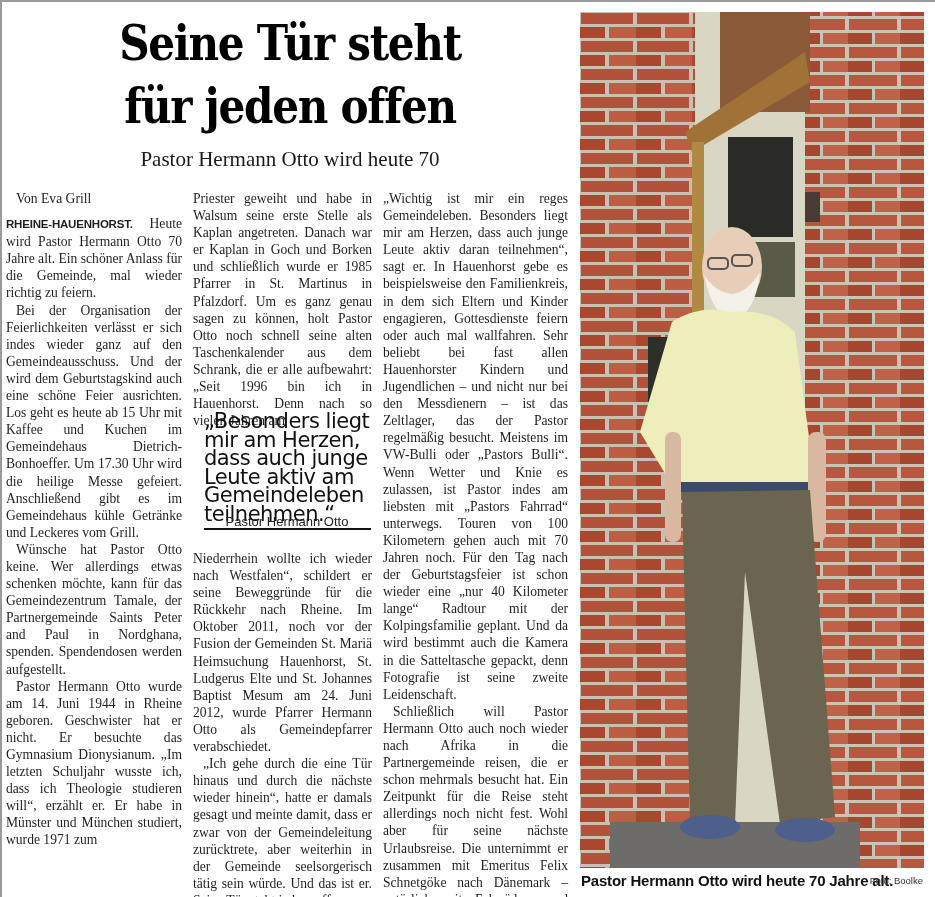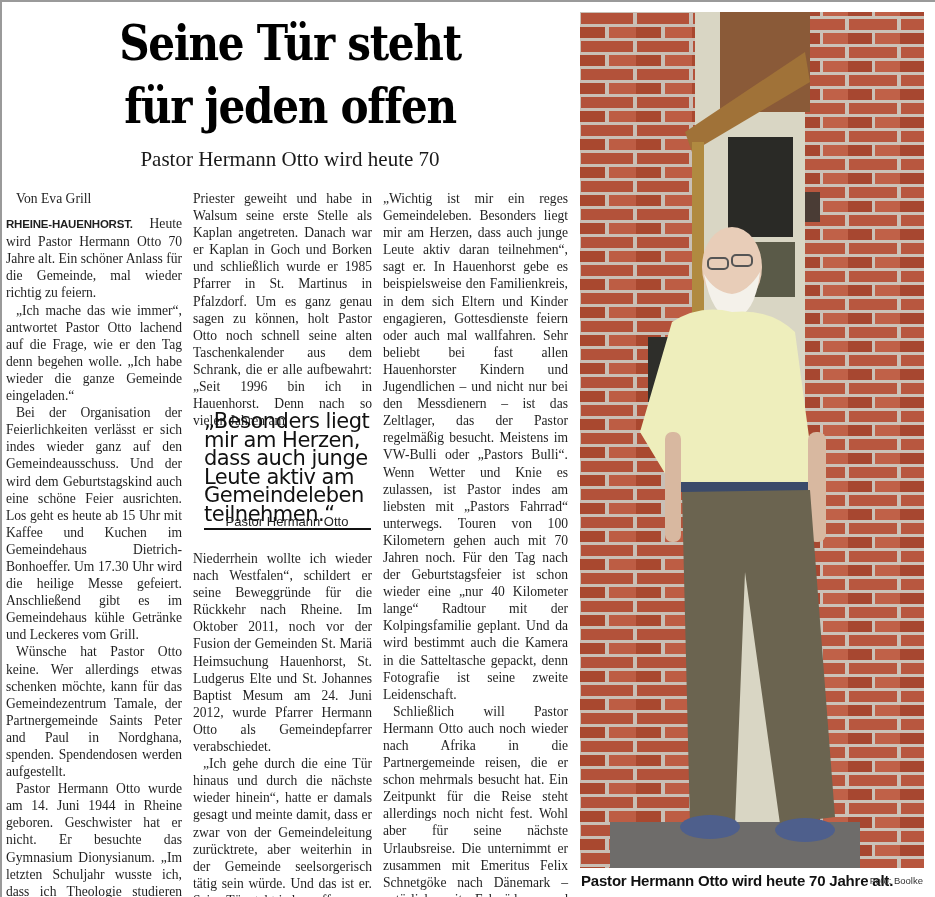--- a/index.html
+++ b/index.html
@@ -30,21 +30,20 @@
 
 <h1 class="headline" style="margin:0;">
   <span>Seine Tür steht</span><br>
   <span>für jeden offen</span>
 </h1>
 <div class="subhead">Pastor Hermann Otto wird heute 70</div>
 
 <div class="col col1">
   <p class="byline">Von Eva Grill</p>
   <p class="noind"><span class="dateline">RHEINE-HAUENHORST.</span> <span>Heute wird Pastor Hermann Otto 70 Jahre alt. Ein schöner Anlass für die Gemeinde, mal wieder richtig zu feiern.</span></p>
-  <p>„Ich mache das wie immer“, antwortet Pastor Otto lachend auf die Frage, wie er den Tag denn begehen wolle. „Ich habe wieder die ganze Gemeinde eingeladen.“</p>
   <p>Bei der Organisation der Feierlichkeiten verlässt er sich indes wieder ganz auf den Gemeindeausschuss. Und der wird dem Geburtstagskind auch eine schöne Feier ausrichten. Los geht es heute ab 15 Uhr mit Kaffee und Kuchen im Gemeindehaus Dietrich-Bonhoeffer. Um 17.30 Uhr wird die heilige Messe gefeiert. Anschließend gibt es im Gemeindehaus kühle Getränke und Leckeres vom Grill.</p>
   <p>Wünsche hat Pastor Otto keine. Wer allerdings etwas schenken möchte, kann für das Gemeindezentrum Tamale, der Partnergemeinde Saints Peter and Paul in Nordghana, spenden. Spendendosen werden aufgestellt.</p>
   <p>Pastor Hermann Otto wurde am 14. Juni 1944 in Rheine geboren. Geschwister hat er nicht. Er besuchte das Gymnasium Dionysianum. „Im letzten Schuljahr wusste ich, dass ich Theologie studieren will“, erzählt er. Er habe in Münster und München studiert, wurde 1971 zum</p>
 </div>
 
 <div class="col col2a">
   <p class="noind">Priester geweiht und habe in Walsum seine erste Stelle als Kaplan angetreten. Danach war er Kaplan in Goch und Borken und schließlich wurde er 1985 Pfarrer in St. Martinus in Pfalzdorf. Um es ganz genau sagen zu können, holt Pastor Otto noch schnell seine alten Taschenkalender aus dem Schrank, die er alle aufbewahrt: „Seit 1996 bin ich in Hauenhorst. Denn nach so vielen Jahren am</p>
 </div>
 
 <div class="quote">„Besonders liegt mir am Herzen, dass auch junge Leute aktiv am Gemeindeleben teilnehmen.“</div>

